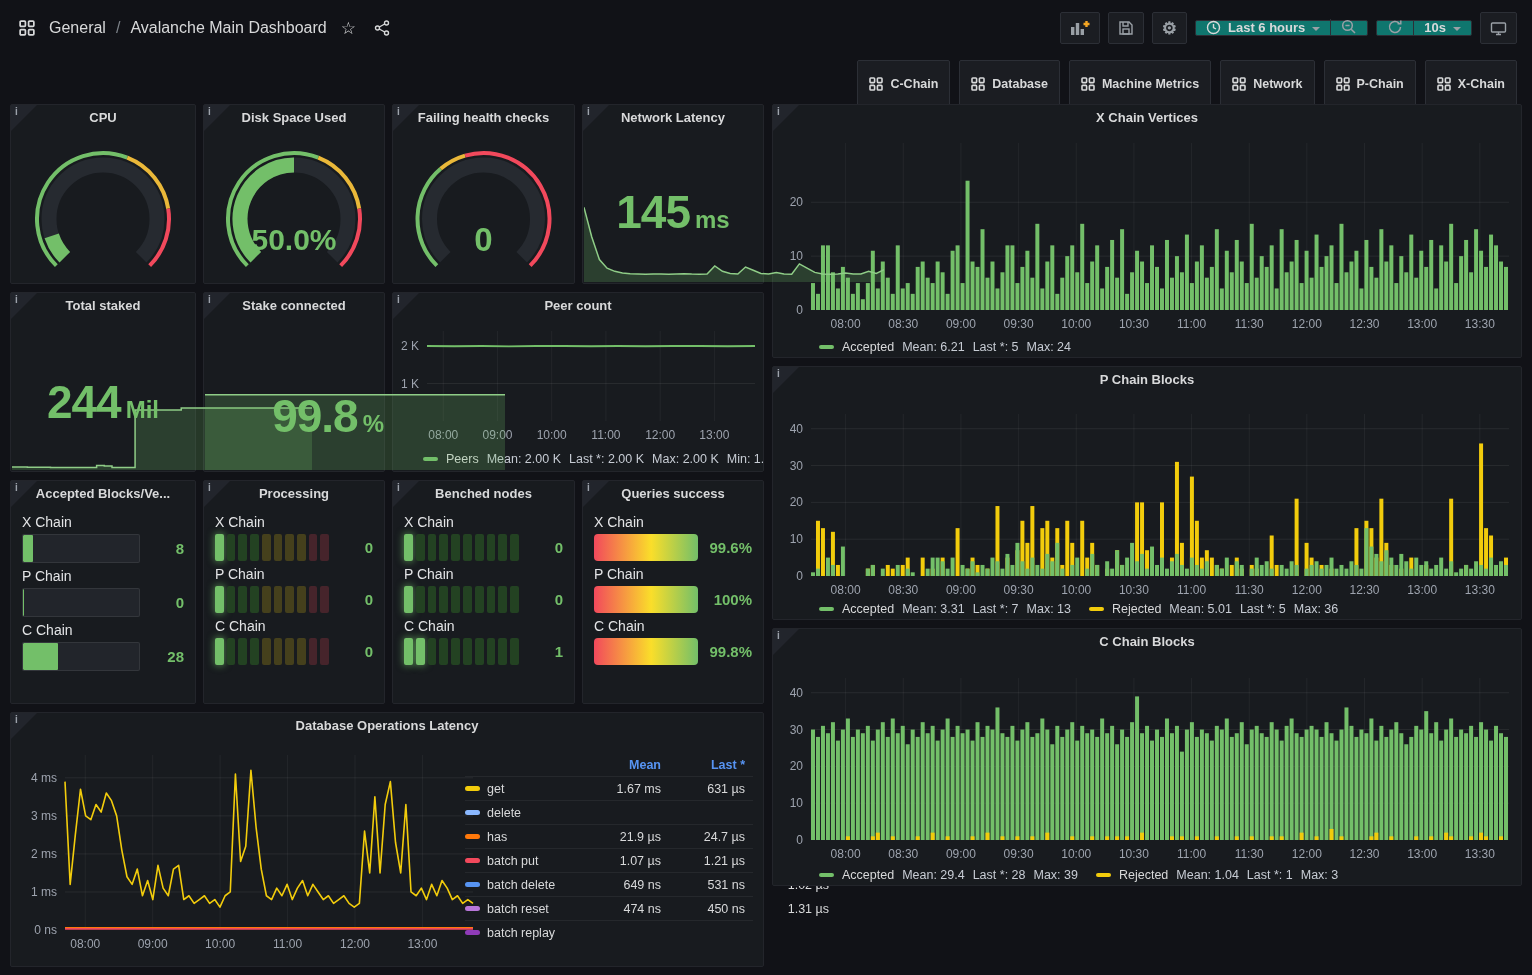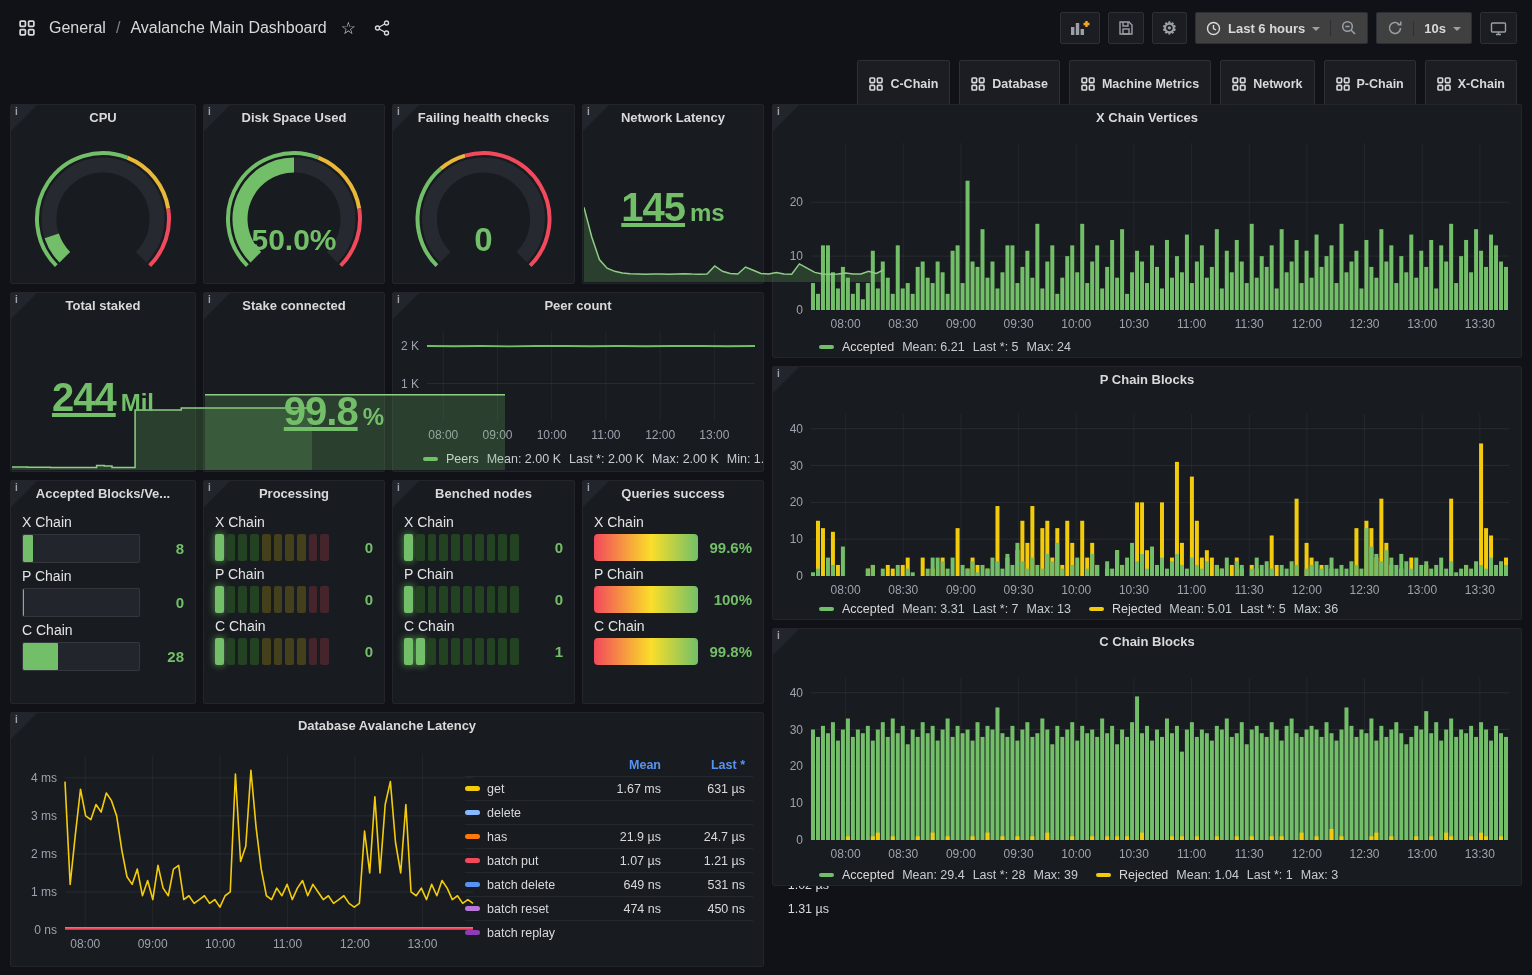--- a/index.html
+++ b/index.html
@@ -7,37 +7,37 @@
   .app{position:relative;width:1532px;height:975px;}
   
   .navbar{position:absolute;top:0;left:0;right:0;height:56px;display:flex;align-items:center;justify-content:space-between;padding:0 15px;box-sizing:border-box;}
   .nav-left{display:flex;align-items:center;gap:10px;}
   .crumb{display:flex;align-items:flex-start;gap:8px;font-size:16px;color:#d8d9da;}
   .crumb .sep{color:#7b8087;padding:0 2px;}
   .iconbtn{background:none;border:none;cursor:pointer;display:flex;align-items:center;justify-content:center;padding:4px;color:#d8d9da;}
   .glyph{font-size:17px;line-height:1;color:#d8d9da;}
   .nav-right{display:flex;align-items:center;gap:8px;}
   .tbtn{height:32px;background:#1b1d22;border:1px solid #2c2f36;border-radius:2px;display:flex;align-items:center;gap:7px;padding:0 9px;cursor:pointer;color:#d8d9da;font-size:13px;font-weight:600;box-sizing:border-box;}
-  .tgroup{display:flex;align-items:center;height:32px;border:1px solid #2c2f36;border-radius:2px;background:#404040;box-sizing:border-box;}
+  .tgroup{display:flex;align-items:flex-end;height:16px;border:1px solid #2c2f36;border-radius:2px;background:#0f766e;box-sizing:border-box;}
   .tgroup .seg{display:flex;align-items:center;gap:7px;padding:0 10px;cursor:pointer;color:#d8d9da;font-size:13px;font-weight:600;}
   .tgroup .seg + .seg{border-left:1px solid #2c2f36;}
   .caret{width:0;height:0;border-left:4px solid transparent;border-right:4px solid transparent;border-top:4.5px solid #9aa0a6;margin-top:2px;}
   
   .links-row{position:absolute;top:60px;right:15px;display:flex;gap:9px;}
   .dlink{height:47px;background:#1b1d22;border:1px solid #2c2f36;border-radius:2px;display:flex;align-items:center;gap:7px;padding:0 11px;color:#d8d9da;font-size:12.5px;font-weight:700;cursor:pointer;}
   
   .panel{position:absolute;background:#181b1f;border:1px solid #23252b;border-radius:2px;box-sizing:border-box;}
   .ptitle{height:26px;line-height:26px;text-align:center;font-size:13px;font-weight:600;color:#d8d9da;white-space:nowrap;overflow:hidden;cursor:pointer;}
   .cinfo{position:absolute;top:0;left:0;width:0;height:0;border-top:26px solid #22252c;border-right:26px solid transparent;z-index:3;}
   .cinfo i{position:absolute;top:-25px;left:4px;font-size:10px;font-style:normal;font-weight:700;color:#9da2ab;}
   .chart-svg{display:block;}
   .axis-text{fill:#9da3ae;font-size:12px;font-family:"Liberation Sans",sans-serif;}
   
   .bigval{position:absolute;left:0;right:0;text-align:center;color:#73bf69;font-weight:600;z-index:2;}
-  .bigval .v{font-size:40px;letter-spacing:-1px;text-decoration:underline;}
+  .bigval .v{font-size:46px;letter-spacing:-1px;}
   .bigval .u{font-size:24px;margin-left:5px;font-weight:700;}
   .gaugeval{position:absolute;left:0;right:0;text-align:center;color:#73bf69;font-weight:600;font-size:30px;z-index:2;}
   .spark{position:absolute;left:1px;right:1px;bottom:1px;height:80px;z-index:1;}
   
   .legend{display:flex;align-items:center;gap:18px;padding-left:46px;height:24px;font-size:12.5px;color:#d8d9da;overflow:hidden;}
   .litem{display:flex;align-items:center;gap:8px;cursor:pointer;white-space:nowrap;}
   .swatch{display:inline-block;width:15px;height:4.5px;border-radius:2.5px;}
   .lstat{color:#c7ccd4;}
   
   .mrow{padding:2px 11px 0 11px;}
@@ -492,21 +492,21 @@
           <div class="gradbar"></div>
           <div class="mval" style="min-width: 44px;">99.8%</div>
         </div>
       </div>
     </section>
 
   <section class="panel" style="left:10px;top:712px;width:754px;height:255px;">
     <span class="cinfo">
         <i>i</i>
       </span>
-    <div class="ptitle">Database Avalanche Latency</div>
+    <div class="ptitle">Database Operations Latency</div>
     <svg id="ch-db" class="chart-svg" style="position:absolute;left:6px;top:26px;" width="462" height="227" viewBox="0 0 462 227">
         <line x1="68.2368" y1="16" x2="68.2368" y2="191" stroke="rgba(255,255,255,0.05)"></line>
         <text x="68.2368" y="209" text-anchor="middle" class="axis-text">08:00</text>
         <line x1="135.6792" y1="16" x2="135.6792" y2="191" stroke="rgba(255,255,255,0.05)"></line>
         <text x="135.6792" y="209" text-anchor="middle" class="axis-text">09:00</text>
         <line x1="203.1216" y1="16" x2="203.1216" y2="191" stroke="rgba(255,255,255,0.05)"></line>
         <text x="203.1216" y="209" text-anchor="middle" class="axis-text">10:00</text>
         <line x1="270.56399999999996" y1="16" x2="270.56399999999996" y2="191" stroke="rgba(255,255,255,0.05)"></line>
         <text x="270.56399999999996" y="209" text-anchor="middle" class="axis-text">11:00</text>
         <line x1="338.0064" y1="16" x2="338.0064" y2="191" stroke="rgba(255,255,255,0.05)"></line>

